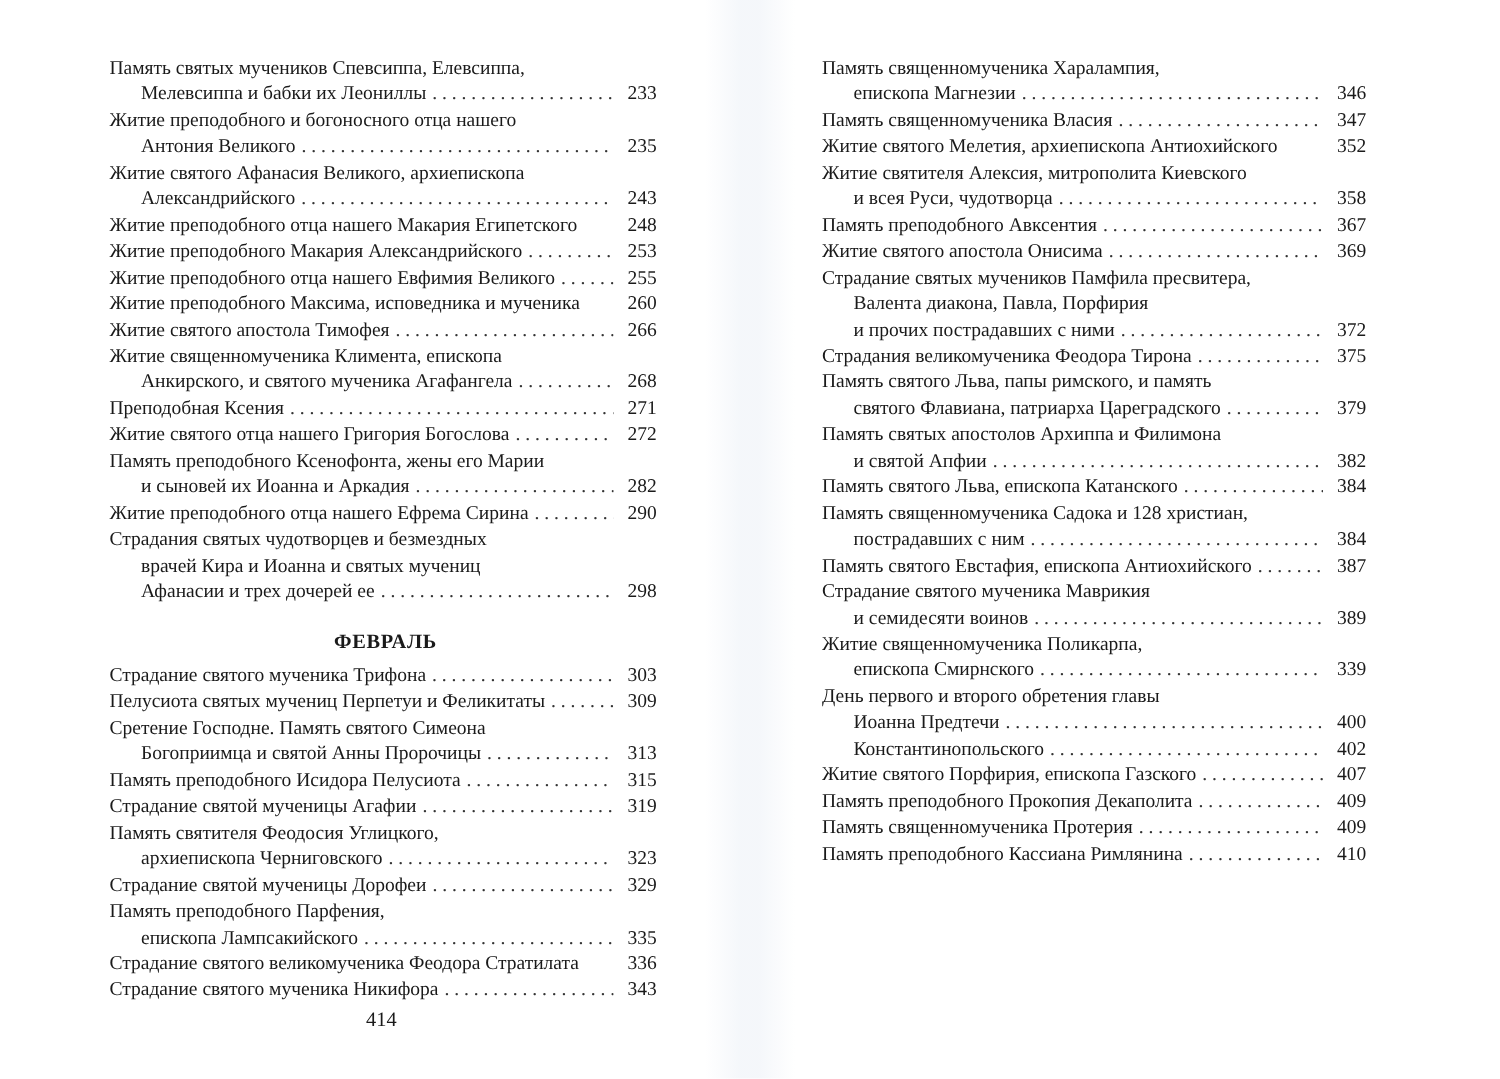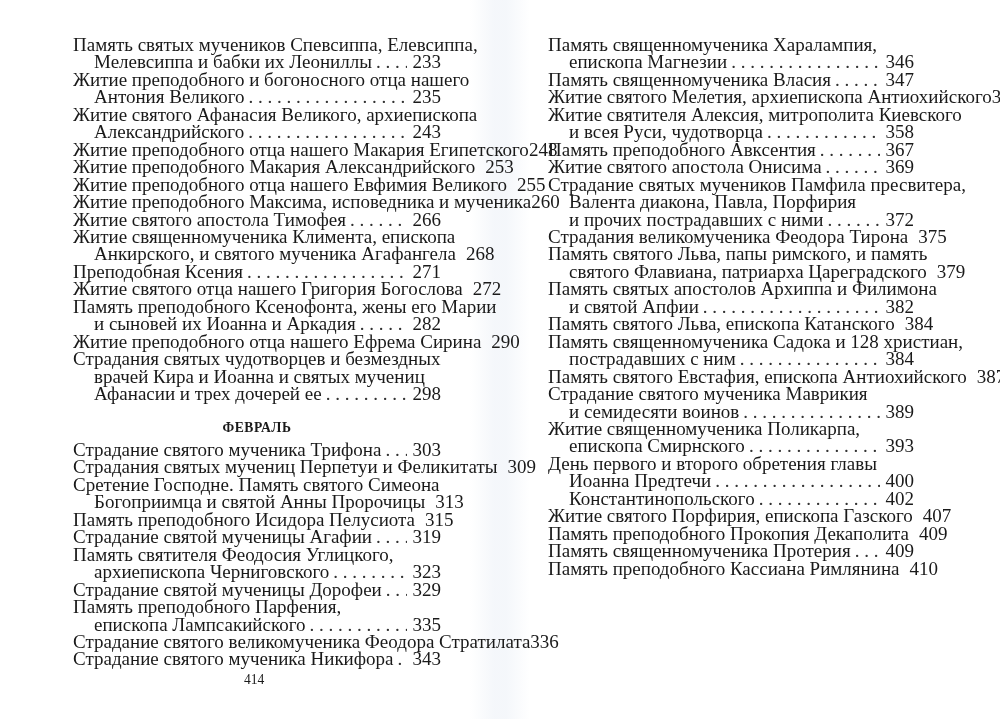--- a/index.html
+++ b/index.html
@@ -11,21 +11,21 @@
       position: relative;
     }
     .spread { position: absolute; inset: 0; }
     .gutter {
       position: absolute; left: 470px; top: 0; width: 60px; height: 719px;
       background: linear-gradient(90deg, rgba(255,255,255,0) 0%, rgba(225,232,242,0.35) 40%, rgba(225,232,242,0.35) 60%, rgba(255,255,255,0) 100%);
     }
     .page { position: absolute; top: 36px; }
     .page.left { left: 73px; width: 368px; }
     .page.right { left: 548px; width: 366px; }
-    .entry { font-size: 19px; line-height: 17.45px; }
+    .entry { font-size: 13px; line-height: 17.45px; }
     .line { display: flex; align-items: baseline; white-space: nowrap; }
     .line.indent { padding-left: 21px; }
     .line .txt { flex: 0 0 auto; }
     .line .dots {
       flex: 1 1 auto; overflow: hidden; margin: 0 6px 0 4px;
       letter-spacing: 2.2px; color: #333;
     }
     .line .dots::before {
       content: ". . . . . . . . . . . . . . . . . . . . . . . . . . . . . . . . . . . . . . . . . . . . . . . . . . . . . . . . . . . .";
       letter-spacing: 0;
@@ -172,21 +172,21 @@
     <div id="left-after">
         <div class="entry">
           <div class="line">
             <span class="txt">Страдание святого мученика Трифона</span>
             <span class="dots"></span>
             <span class="pg">303</span>
           </div>
         </div>
         <div class="entry">
           <div class="line">
-            <span class="txt">Страдания святых мучениц Перпетуи и Феликитаты</span>
+            <span class="txt">Пелусиота святых мучениц Перпетуи и Феликитаты</span>
             <span class="dots"></span>
             <span class="pg">309</span>
           </div>
         </div>
         <div class="entry">
           <div class="line">
             <span class="txt">Сретение Господне. Память святого Симеона</span>
           </div>
           <div class="line indent">
             <span class="txt">Богоприимца и святой Анны Пророчицы</span>
@@ -378,21 +378,21 @@
             <span class="pg">389</span>
           </div>
         </div>
         <div class="entry">
           <div class="line">
             <span class="txt">Житие священномученика Поликарпа,</span>
           </div>
           <div class="line indent">
             <span class="txt">епископа Смирнского</span>
             <span class="dots"></span>
-            <span class="pg">393</span>
+            <span class="pg">339</span>
           </div>
         </div>
         <div class="entry">
           <div class="line">
             <span class="txt">День первого и второго обретения главы</span>
           </div>
           <div class="line indent">
             <span class="txt">Иоанна Предтечи</span>
             <span class="dots"></span>
             <span class="pg">400</span>

